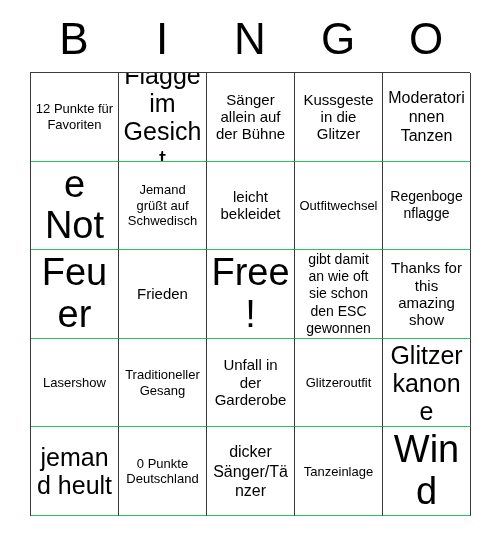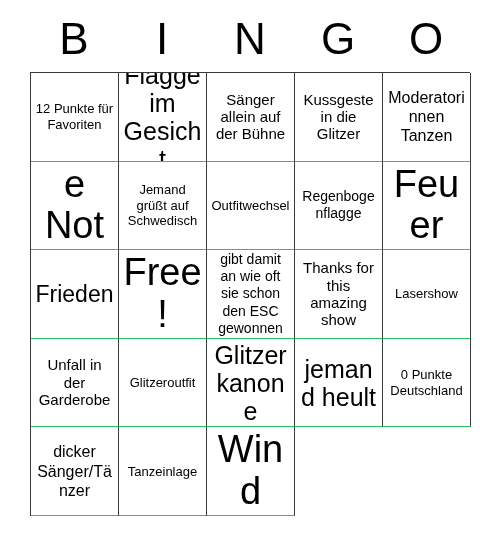--- a/index.html
+++ b/index.html
@@ -66,21 +66,21 @@
     line-height: 1.12;
     word-wrap: break-word;
     hyphens: none;
   }
 
   
   .fs-xxs span { font-size: 14px;  line-height: 1.22; }
   .fs-xs  span { font-size: 16px;   line-height: 1.2; }
   .fs-s   span { font-size: 13px;   line-height: 1.18; }
   .fs-m   span { font-size: 15px;   line-height: 1.16; }
-  .fs-l   span { font-size: 23px;   line-height: 1.14; }
+  .fs-l   span { font-size: 15px;   line-height: 1.14; }
   .fs-xl  span { font-size: 25px;   line-height: 1.12; }
   .fs-xxl span { font-size: 38px;   line-height: 1.1; }
 </style>
 </head>
 <body>
 
 <div class="card">
 
   <div class="header" id="header-row">
       <div class="header-cell">B</div>
@@ -105,20 +105,23 @@
       </div>
       <div class="cell fs-xs">
         <span>Moderatorinnen Tanzen</span>
       </div>
       <div class="cell fs-xxl">
         <span>Hohe Note</span>
       </div>
       <div class="cell fs-s">
         <span>Jemand grüßt auf Schwedisch</span>
       </div>
+      <div class="cell fs-m">
+        <span>leicht bekleidet</span>
+      </div>
       <div class="cell fs-s">
         <span>Outfitwechsel</span>
       </div>
       <div class="cell fs-xxs">
         <span>Regenbogenflagge</span>
       </div>
       <div class="cell fs-xxl">
         <span>Feuer</span>
       </div>
       <div class="cell fs-l">
@@ -128,20 +131,23 @@
         <span>Free!</span>
       </div>
       <div class="cell fs-xxs">
         <span>Schweden gibt damit an wie oft sie schon den ESC gewonnen haben</span>
       </div>
       <div class="cell fs-m">
         <span>Thanks for this amazing show</span>
       </div>
       <div class="cell fs-s">
         <span>Lasershow</span>
+      </div>
+      <div class="cell fs-s">
+        <span>Traditioneller Gesang</span>
       </div>
       <div class="cell fs-m">
         <span>Unfall in der Garderobe</span>
       </div>
       <div class="cell fs-s">
         <span>Glitzeroutfit</span>
       </div>
       <div class="cell fs-xl">
         <span>Glitzer kanone</span>
       </div>

